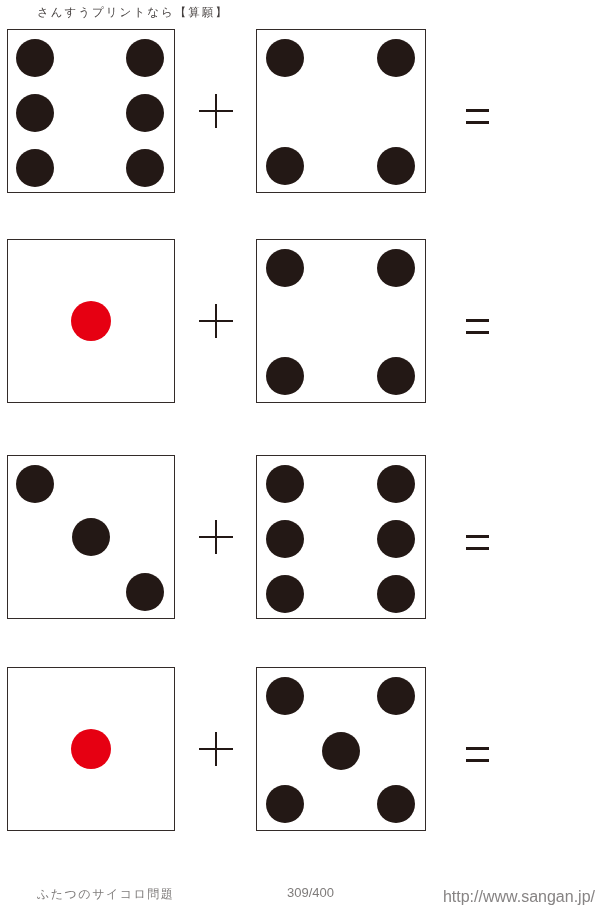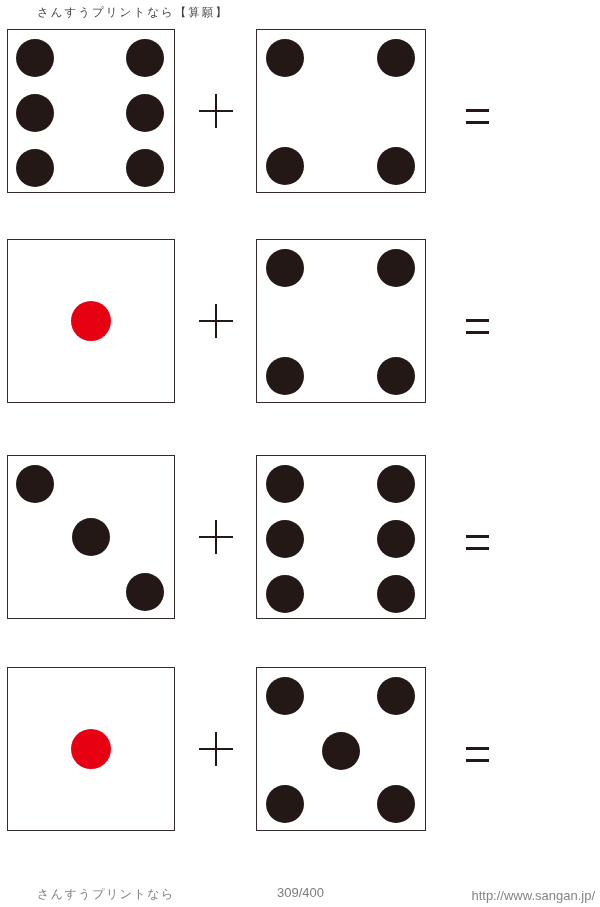--- a/index.html
+++ b/index.html
@@ -41,30 +41,30 @@
   .equals{left:466px;top:80px;width:23px;height:15px;}
   .equals .eb{position:absolute;left:0;width:100%;height:3px;background:#231815;}
   .equals .eb:first-child{top:0;}
   .equals .eb:last-child{bottom:0;}
   
   .footer-left{
     position:absolute;left:37px;top:886px;
     font-size:12px;letter-spacing:1.5px;color:#7f7c7b;white-space:pre;
   }
   .footer-page{
-    position:absolute;left:277px;top:885px;
+    position:absolute;left:287px;top:885px;
     font-size:13px;color:#7f7c7b;white-space:pre;
   }
   .footer-copyright{
     position:absolute;right:12px;top:874px;
     font-size:11.5px;color:#868383;white-space:pre;text-align:right;
   }
   .footer-url{
     position:absolute;right:12px;top:888px;
-    font-size:13px;color:#868383;white-space:pre;text-align:right;
+    font-size:16px;color:#868383;white-space:pre;text-align:right;
   }
 </style>
 </head>
 <body>
 
 <div class="page">
 
   <div class="header-title">さんすうプリントなら【算願】</div>
 
   <div id="rows">
@@ -152,19 +152,19 @@
           <span class="pip" style="width: 38px; height: 38px; background: rgb(35, 24, 21); left: 16.5%; top: 84%;"></span>
           <span class="pip" style="width: 38px; height: 38px; background: rgb(35, 24, 21); left: 82.5%; top: 84%;"></span>
         </div>
     <div class="op equals" role="img" aria-label="=">
       <span class="eb"></span>
       <span class="eb"></span>
     </div>
   </div>
 </div>
 
-  <div class="footer-left">さんすうプリントなら</div>
+  <div class="footer-left">ふたつのサイコロ問題</div>
 
   <div class="footer-page">309/400</div>
 
 
   <div class="footer-url">http://www.sangan.jp/</div>
 </div>
 
 </body></html>

